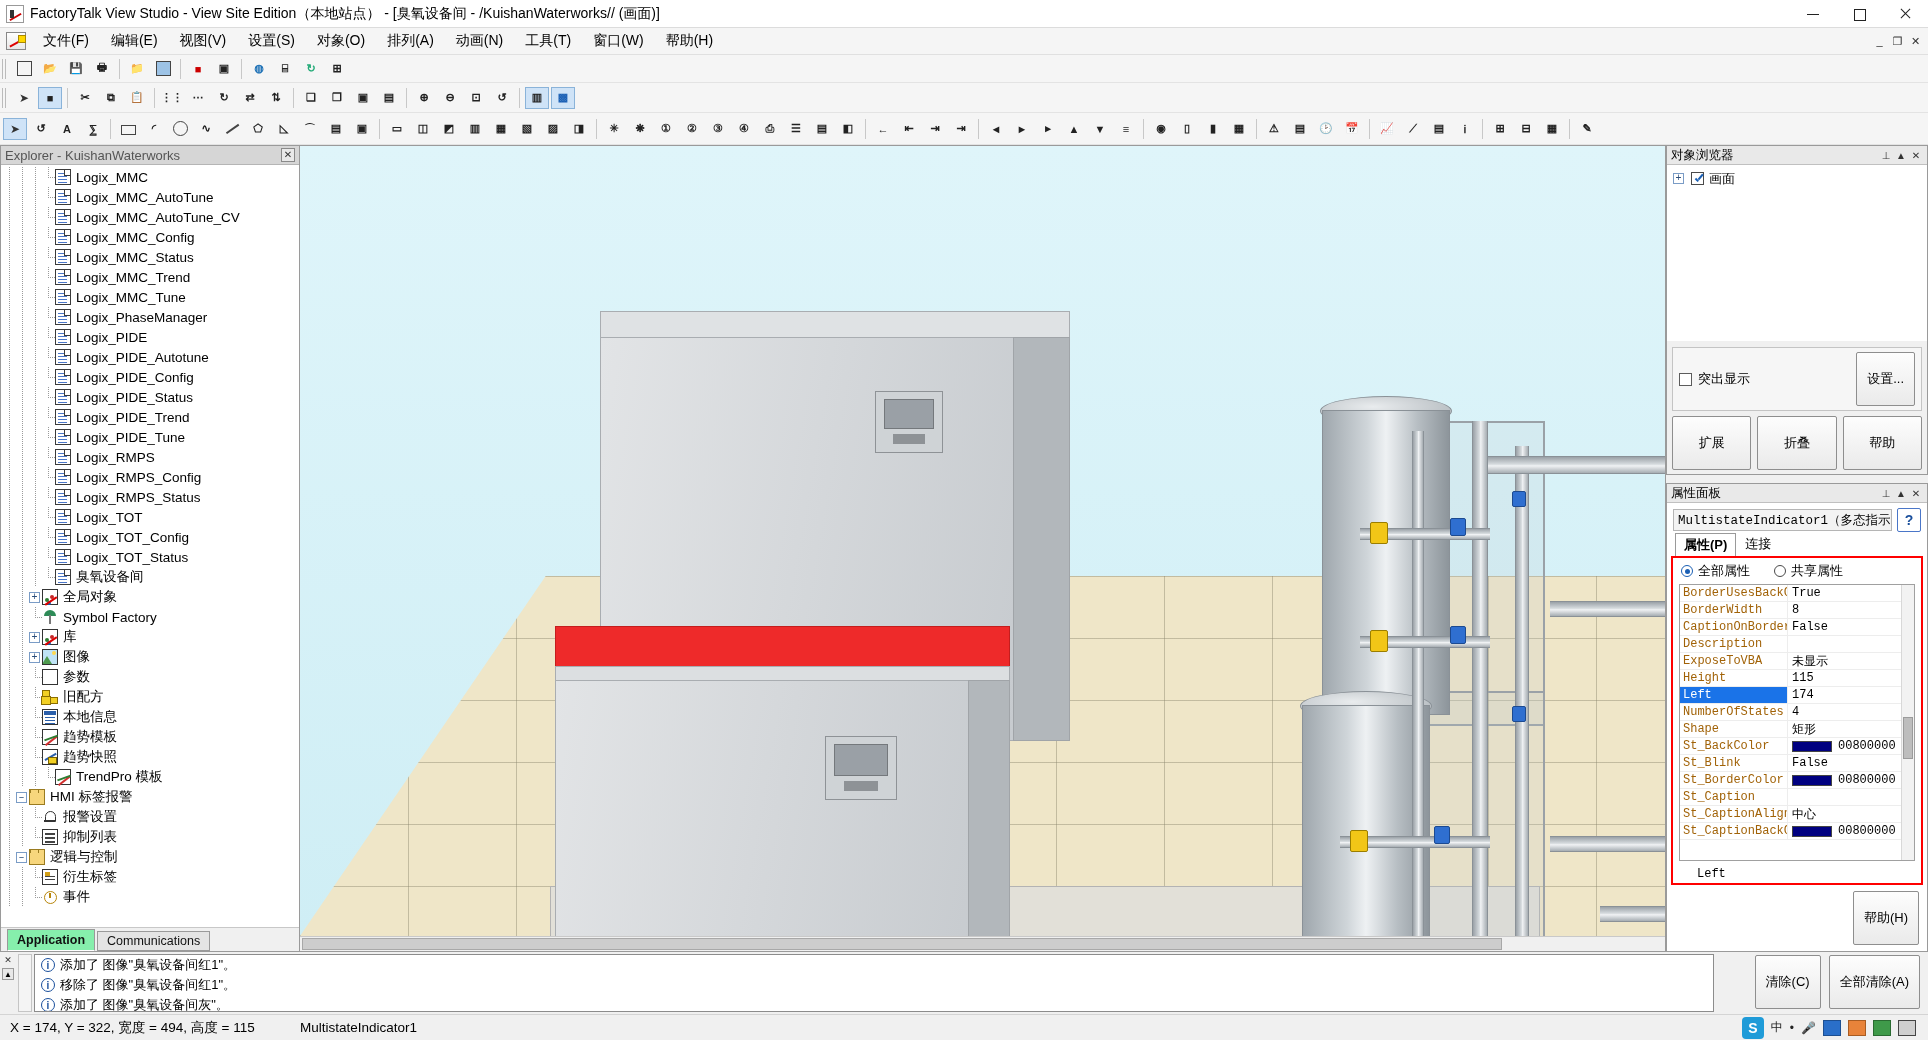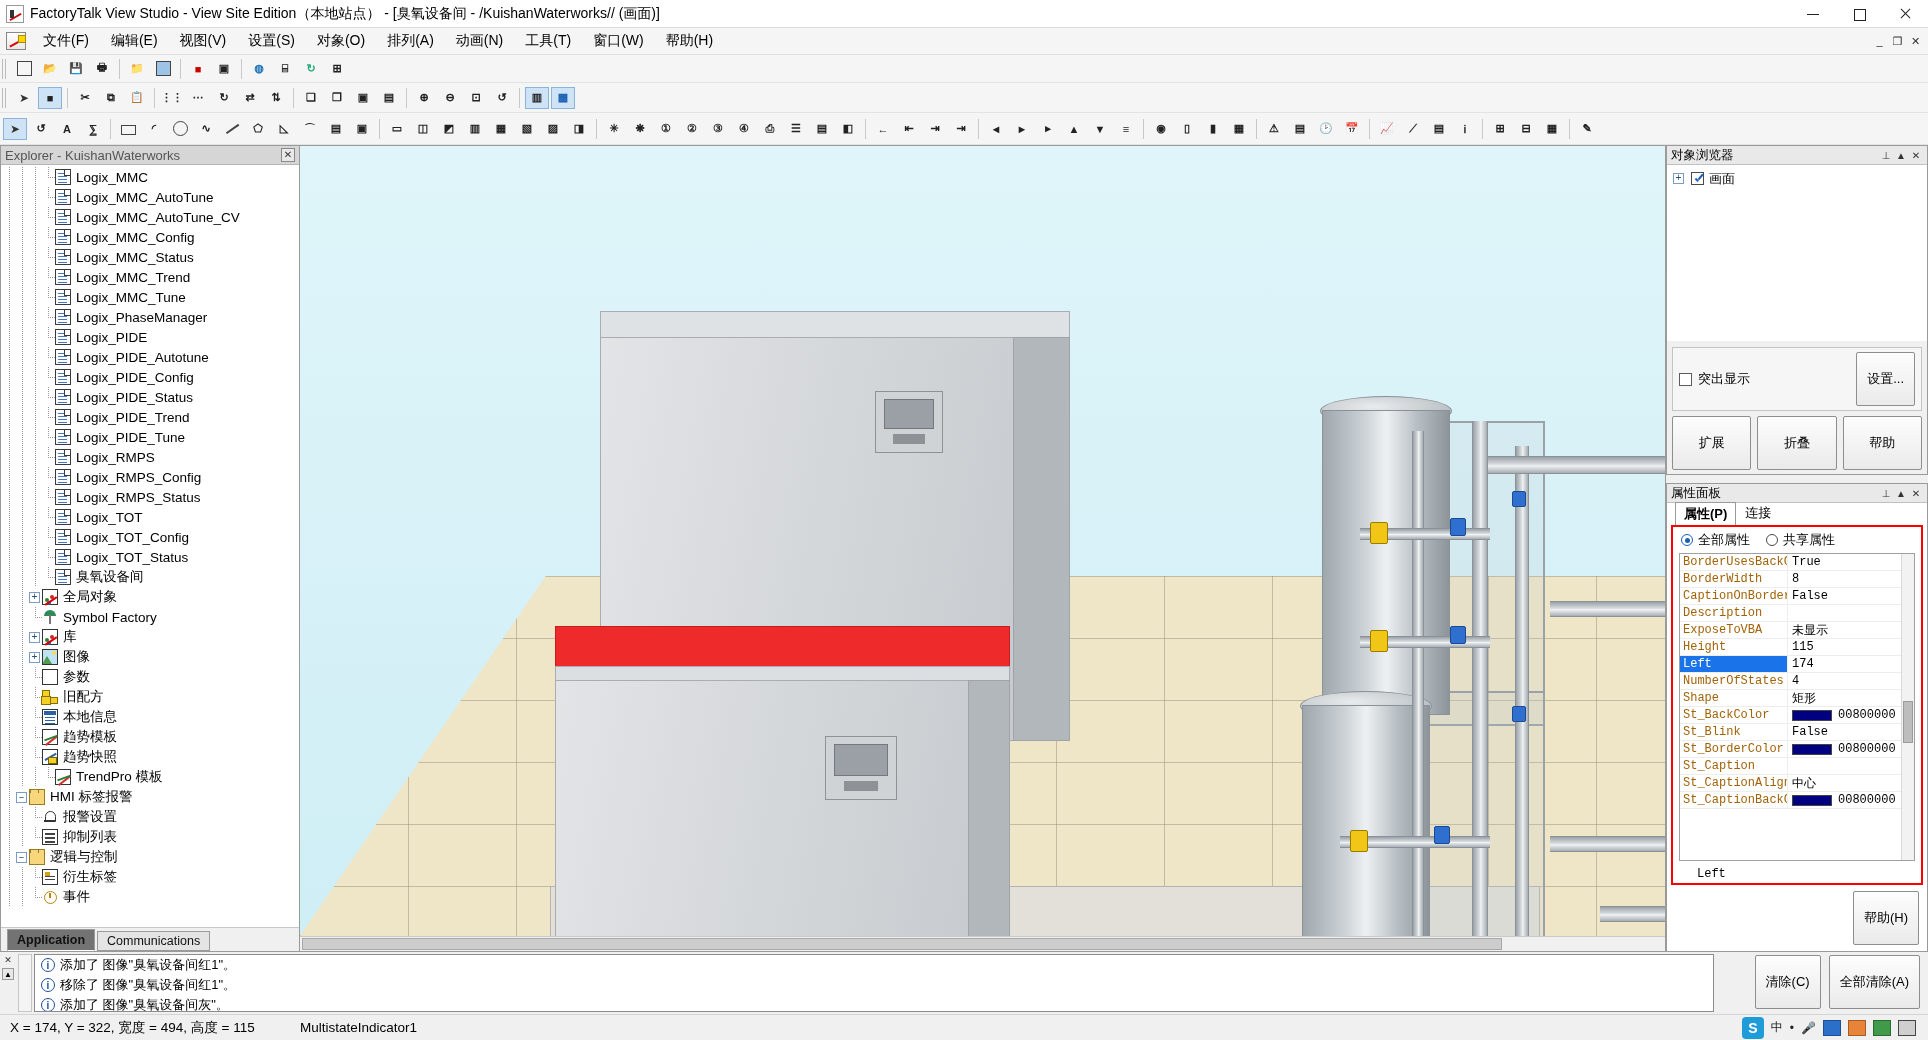--- a/index.html
+++ b/index.html
@@ -183,21 +183,21 @@
   .ic-tag { background:#fff; border:1px solid #333; }
   .ic-tag::before{content:"";position:absolute;left:2px;top:2px;width:5px;height:5px;background:#d4a017;}
   .ic-tag::after{content:"";position:absolute;left:2px;top:9px;right:2px;height:1.4px;background:#444;box-shadow:0 -3px 0 #444;}
 
   .tlabel { font-size: 13.5px; color:#000; }
 
   .exp-tabs { height: 24px; flex:0 0 24px; display:flex; align-items:flex-end; background:#f0f0f0;
     border-top:1px solid #c8c8c8; padding-left:6px; }
   .exp-tab { height: 20px; padding: 0 9px; display:flex; align-items:center; font-size:12.5px;
     border:1px solid #9a9a9a; background:#e4e4e4; margin-right:2px; color:#111; }
-  .exp-tab.active { background:#737373; border-bottom-color:#fff; font-weight:bold; height:22px; }
+  .exp-tab.active { background:#86efac; border-bottom-color:#fff; font-weight:bold; height:22px; }
 
   
   .canvas-wrap { flex: 1 1 auto; min-width: 0; display:flex; flex-direction:column;
      background:#e9e9e9; border:1px solid #9a9a9a; border-left:none; }
   .canvas { flex:1 1 auto; position:relative; overflow:hidden; background:#d8f3f7; }
 
   
   .sky { position:absolute; inset:0; background: linear-gradient(#dff5fa, #cfeef5); }
   .floor {
     position:absolute; left:0; right:0; top:430px; bottom:0;
@@ -271,21 +271,21 @@
     font-family:"Liberation Mono", monospace; font-size:12.5px; color:#000; overflow:hidden; white-space:nowrap;
   }
   .pp-help {
     width:24px; height:24px; border:1px solid #4a76c8; background:#fff; color:#1a4f9c;
     display:flex; align-items:center; justify-content:center; font-size:14px; font-weight:bold; border-radius:2px;
   }
   .pp-tabs { display:flex; align-items:flex-end; padding-left:8px; height:22px; }
   .pp-tab { font-size:13px; padding:2px 8px; border:1px solid transparent; color:#000;}
   .pp-tab.active { border-color:#9a9a9a; border-bottom:none; background:#fff; font-weight:bold; }
   .pp-redbox { border:2px solid #ff0000; margin:0 4px 2px 4px; flex:1 1 auto; display:flex; flex-direction:column; min-height:0; }
-  .pp-radios { display:flex; align-items:center; padding:4px 8px; gap:16px; }
+  .pp-radios { display:flex; align-items:center; padding:4px 8px; gap:24px; }
   .radio { display:flex; align-items:center; font-size:13px; }
   .radio .dot { width:12px;height:12px;border:1px solid #4a4a4a;border-radius:50%;background:#fff;margin-right:5px;position:relative;flex:0 0 12px;}
   .radio.sel .dot { border-color:#1a5fb4; }
   .radio.sel .dot::after{content:"";position:absolute;left:2.5px;top:2.5px;width:5px;height:5px;border-radius:50%;background:#1a5fb4;}
   .pp-grid {
     flex:1 1 auto; border:1px solid #a0a0a0; margin:0 6px 4px 6px; background:#fff;
     overflow:hidden; position:relative; display:flex;
   }
   .pp-rows { flex:1; overflow:hidden; }
   .pr { display:flex; height:17px; border-bottom:1px solid #ededed; font-family:"Liberation Mono", monospace; font-size:12px; }
@@ -1061,20 +1061,24 @@
         </div>
       </div>
 
       <div class="panel proppanel">
         <div class="panel-head">
           <span class="t">属性面板</span>
           <span class="ph-btn">⊥</span>
           <span class="ph-btn">▲</span>
           <span class="ph-btn">✕</span>
         </div>
+        <div class="pp-objbar">
+          <div class="pp-objname">MultistateIndicator1（多态指示</div>
+          <div class="pp-help">?</div>
+        </div>
         <div class="pp-tabs">
           <div class="pp-tab active">属性(P)</div>
           <div class="pp-tab">连接</div>
         </div>
         <div class="pp-redbox">
           <div class="pp-radios">
             <label class="radio sel">
               <span class="dot"></span>
               <span>全部属性</span>
             </label>

